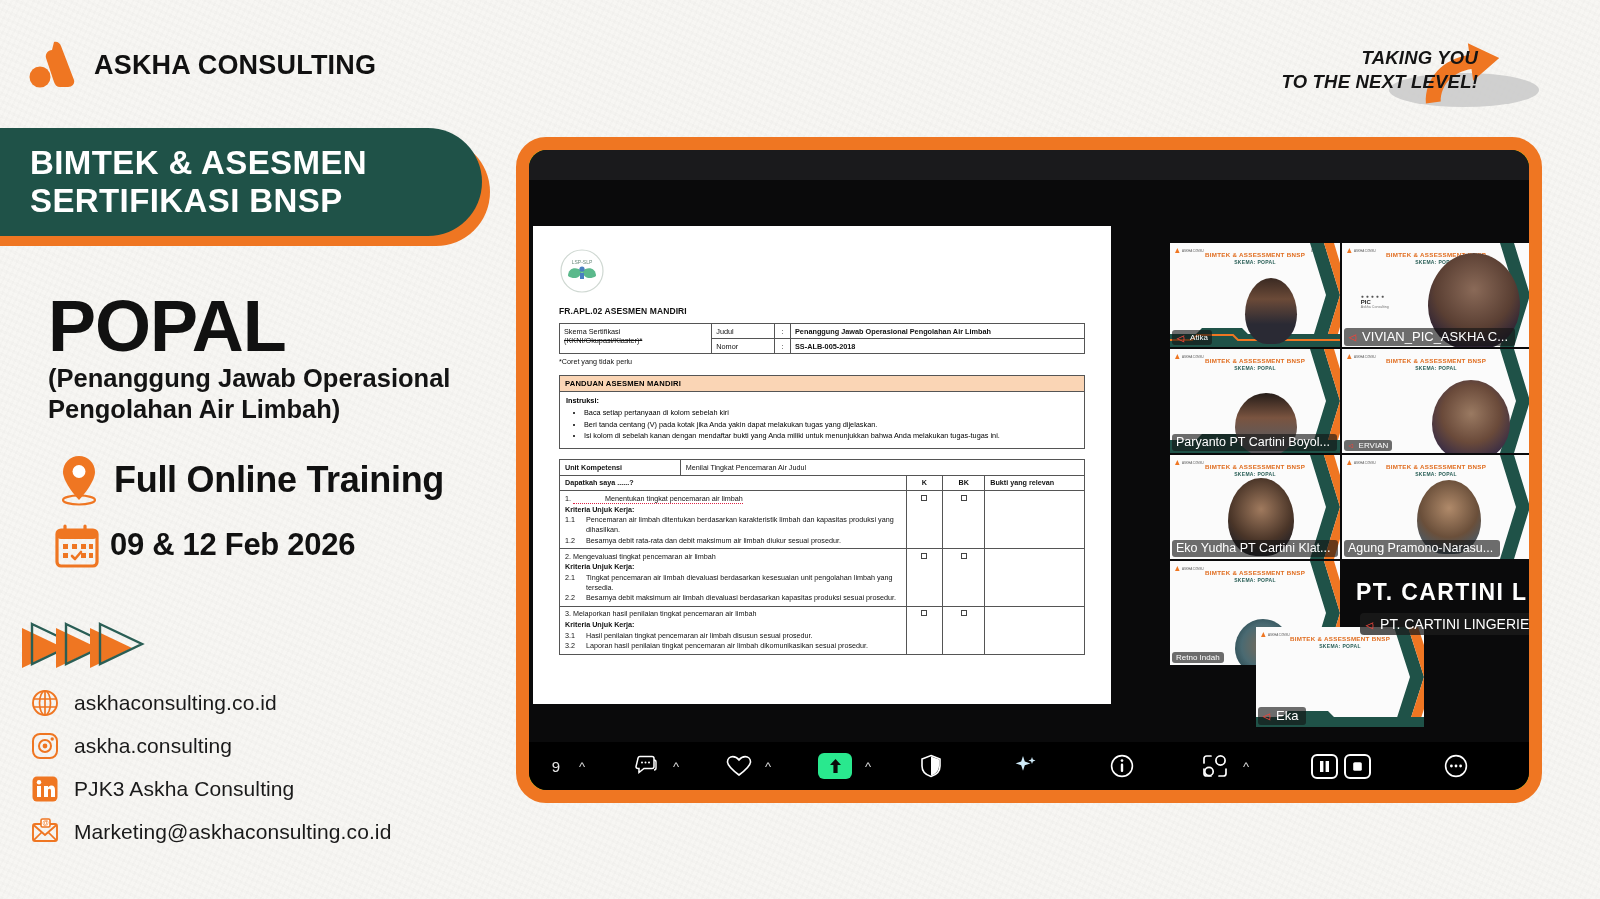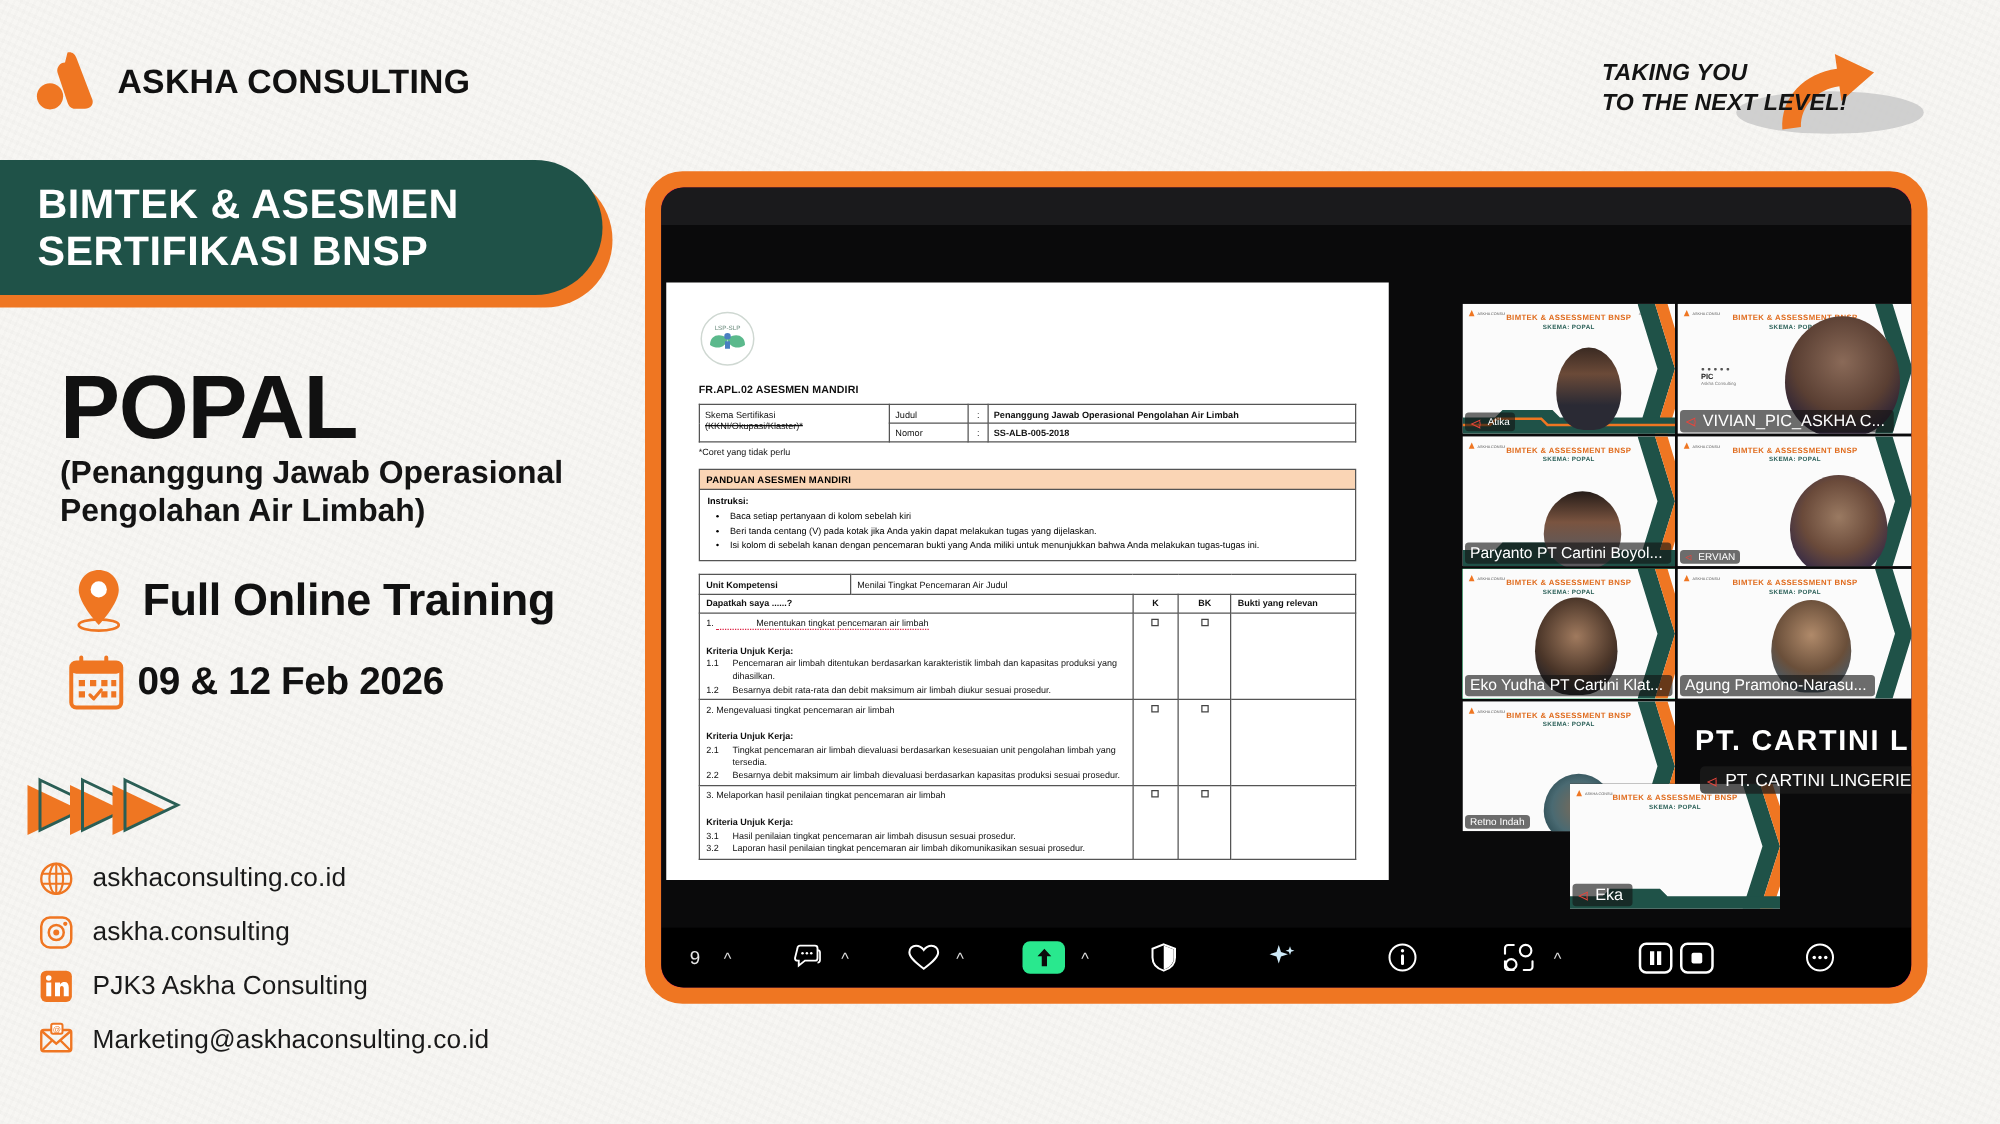--- a/index.html
+++ b/index.html
@@ -30,21 +30,21 @@
     font-size: 27px; font-weight: bold; letter-spacing: .2px;
     color: #111; font-family: "Liberation Sans", sans-serif;
   }
 
   .tagline {
     position: absolute; right: 34px; top: 28px;
     width: 270px; height: 88px;
   }
   .tagline-text {
     position: absolute; right: 88px; top: 18px;
-    font-style: italic; font-weight: bold;
+    text-align: right; font-style: italic; font-weight: bold;
     font-size: 18.5px; line-height: 1.32; color: #141414;
     letter-spacing: .2px; white-space: nowrap;
   }
 
   
   .banner-wrap { position: absolute; left: -14px; top: 128px; width: 506px; height: 118px; }
   .banner-shadow {
     position: absolute; left: 8px; top: 10px; width: 496px; height: 108px;
     background: #EF7622; border-radius: 0 58px 58px 0;
   }
@@ -86,21 +86,21 @@
 
   
   .contacts { position: absolute; left: 30px; top: 686px; display: flex; flex-direction: column; gap: 9px; }
   .contact-item { display: flex; align-items: center; gap: 14px; height: 34px; }
   .contact-icon { width: 30px; height: 30px; flex: 0 0 auto; position: relative; }
   .contact-label { font-size: 21px; color: #1a1a1a; letter-spacing: .1px; }
 
   
   .zoom-frame {
     position: absolute; left: 516px; top: 137px; width: 1026px; height: 666px;
-    border: 13px solid #EF7622; border-radius: 30px; background: #be185d;
+    border: 13px solid #EF7622; border-radius: 30px; background: #84cc16;
     padding: 0;
   }
   .zoom-window {
     position: absolute; inset: 0; background: #111113; border-radius: 18px; overflow: hidden;
   }
   .zoom-topbar { position: absolute; left: 0; right: 0; top: 0; height: 30px; background: #1a1a1c; }
   .zoom-stage { position: absolute; left: 0; right: 0; top: 30px; bottom: 48px; background: #0a0a0b; }
 
   
   .doc {
@@ -126,21 +126,21 @@
   .panduan-body li { margin-bottom: 1px; }
 
   .unit-table { width: 100%; border-collapse: collapse; font-size: 7.2px; color: #111; }
   .unit-table td { border: 0.8px solid #555; padding: 2.5px 5px; vertical-align: top; line-height: 1.35; }
   .unit-table .ukhead { font-weight: bold; }
   .col-k { width: 7%; text-align: center; }
   .col-bk { width: 8%; text-align: center; }
   .col-bukti { width: 19%; margin-top: 38px; }
   .chk { display: inline-block; width: 6px; height: 6px; border: 0.8px solid #444; }
   .sq-underline { border-bottom: 1px dotted #d24; padding-left: 32px; }
-  .kuk { font-weight: bold; display: block; margin-top: 12px; }
+  .kuk { font-weight: bold; display: block; margin-top: 1px; }
   .kuk-item { display: flex; gap: 5px; margin-top: 1px; }
   .kuk-num { flex: 0 0 auto; width: 16px; }
 
   
   .tiles { position: absolute; left: 641px; top: 63px; width: 360px; height: 470px; }
   .tile { position: absolute; overflow: hidden; background: #0d0d0f; }
   .tile-slide { position: absolute; inset: 0; background: #fbfbfb; }
   .tile-header { position: absolute; top: 8%; left: 0; right: 0; text-align: center; }
   .tile-h1 { font-size: 6.2px; font-weight: bold; color: #E06C1E; letter-spacing: .3px; }
   .tile-h2 { font-size: 5px; font-weight: bold; color: #2b6058; letter-spacing: .3px; margin-top: 1px; }
@@ -360,21 +360,21 @@
           </table>
         <div class="doc-note">*Coret yang tidak perlu</div>
 
         <div class="panduan">
           <div class="panduan-head">PANDUAN ASESMEN MANDIRI</div>
           <div class="panduan-body">
             <div class="instr">Instruksi:</div>
             <ul>
               <li>Baca setiap pertanyaan di kolom sebelah kiri</li>
               <li>Beri tanda centang (V) pada kotak jika Anda yakin dapat melakukan tugas yang dijelaskan.</li>
-              <li>Isi kolom di sebelah kanan dengan pencemaran bukti yang Anda miliki untuk menunjukkan bahwa Anda melakukan tugas-tugas ini.</li>
+              <li>Isi kolom di sebelah kanan dengan mendaftar bukti yang Anda miliki untuk menunjukkan bahwa Anda melakukan tugas-tugas ini.</li>
             </ul>
           </div>
         </div>
 
         <table class="unit-table">
           <tbody>
               <tr>
             <td class="ukhead" style="width:23%">Unit Kompetensi</td>
             <td colspan="4">Menilai Tingkat Pencemaran Air Judul</td>
           </tr>

